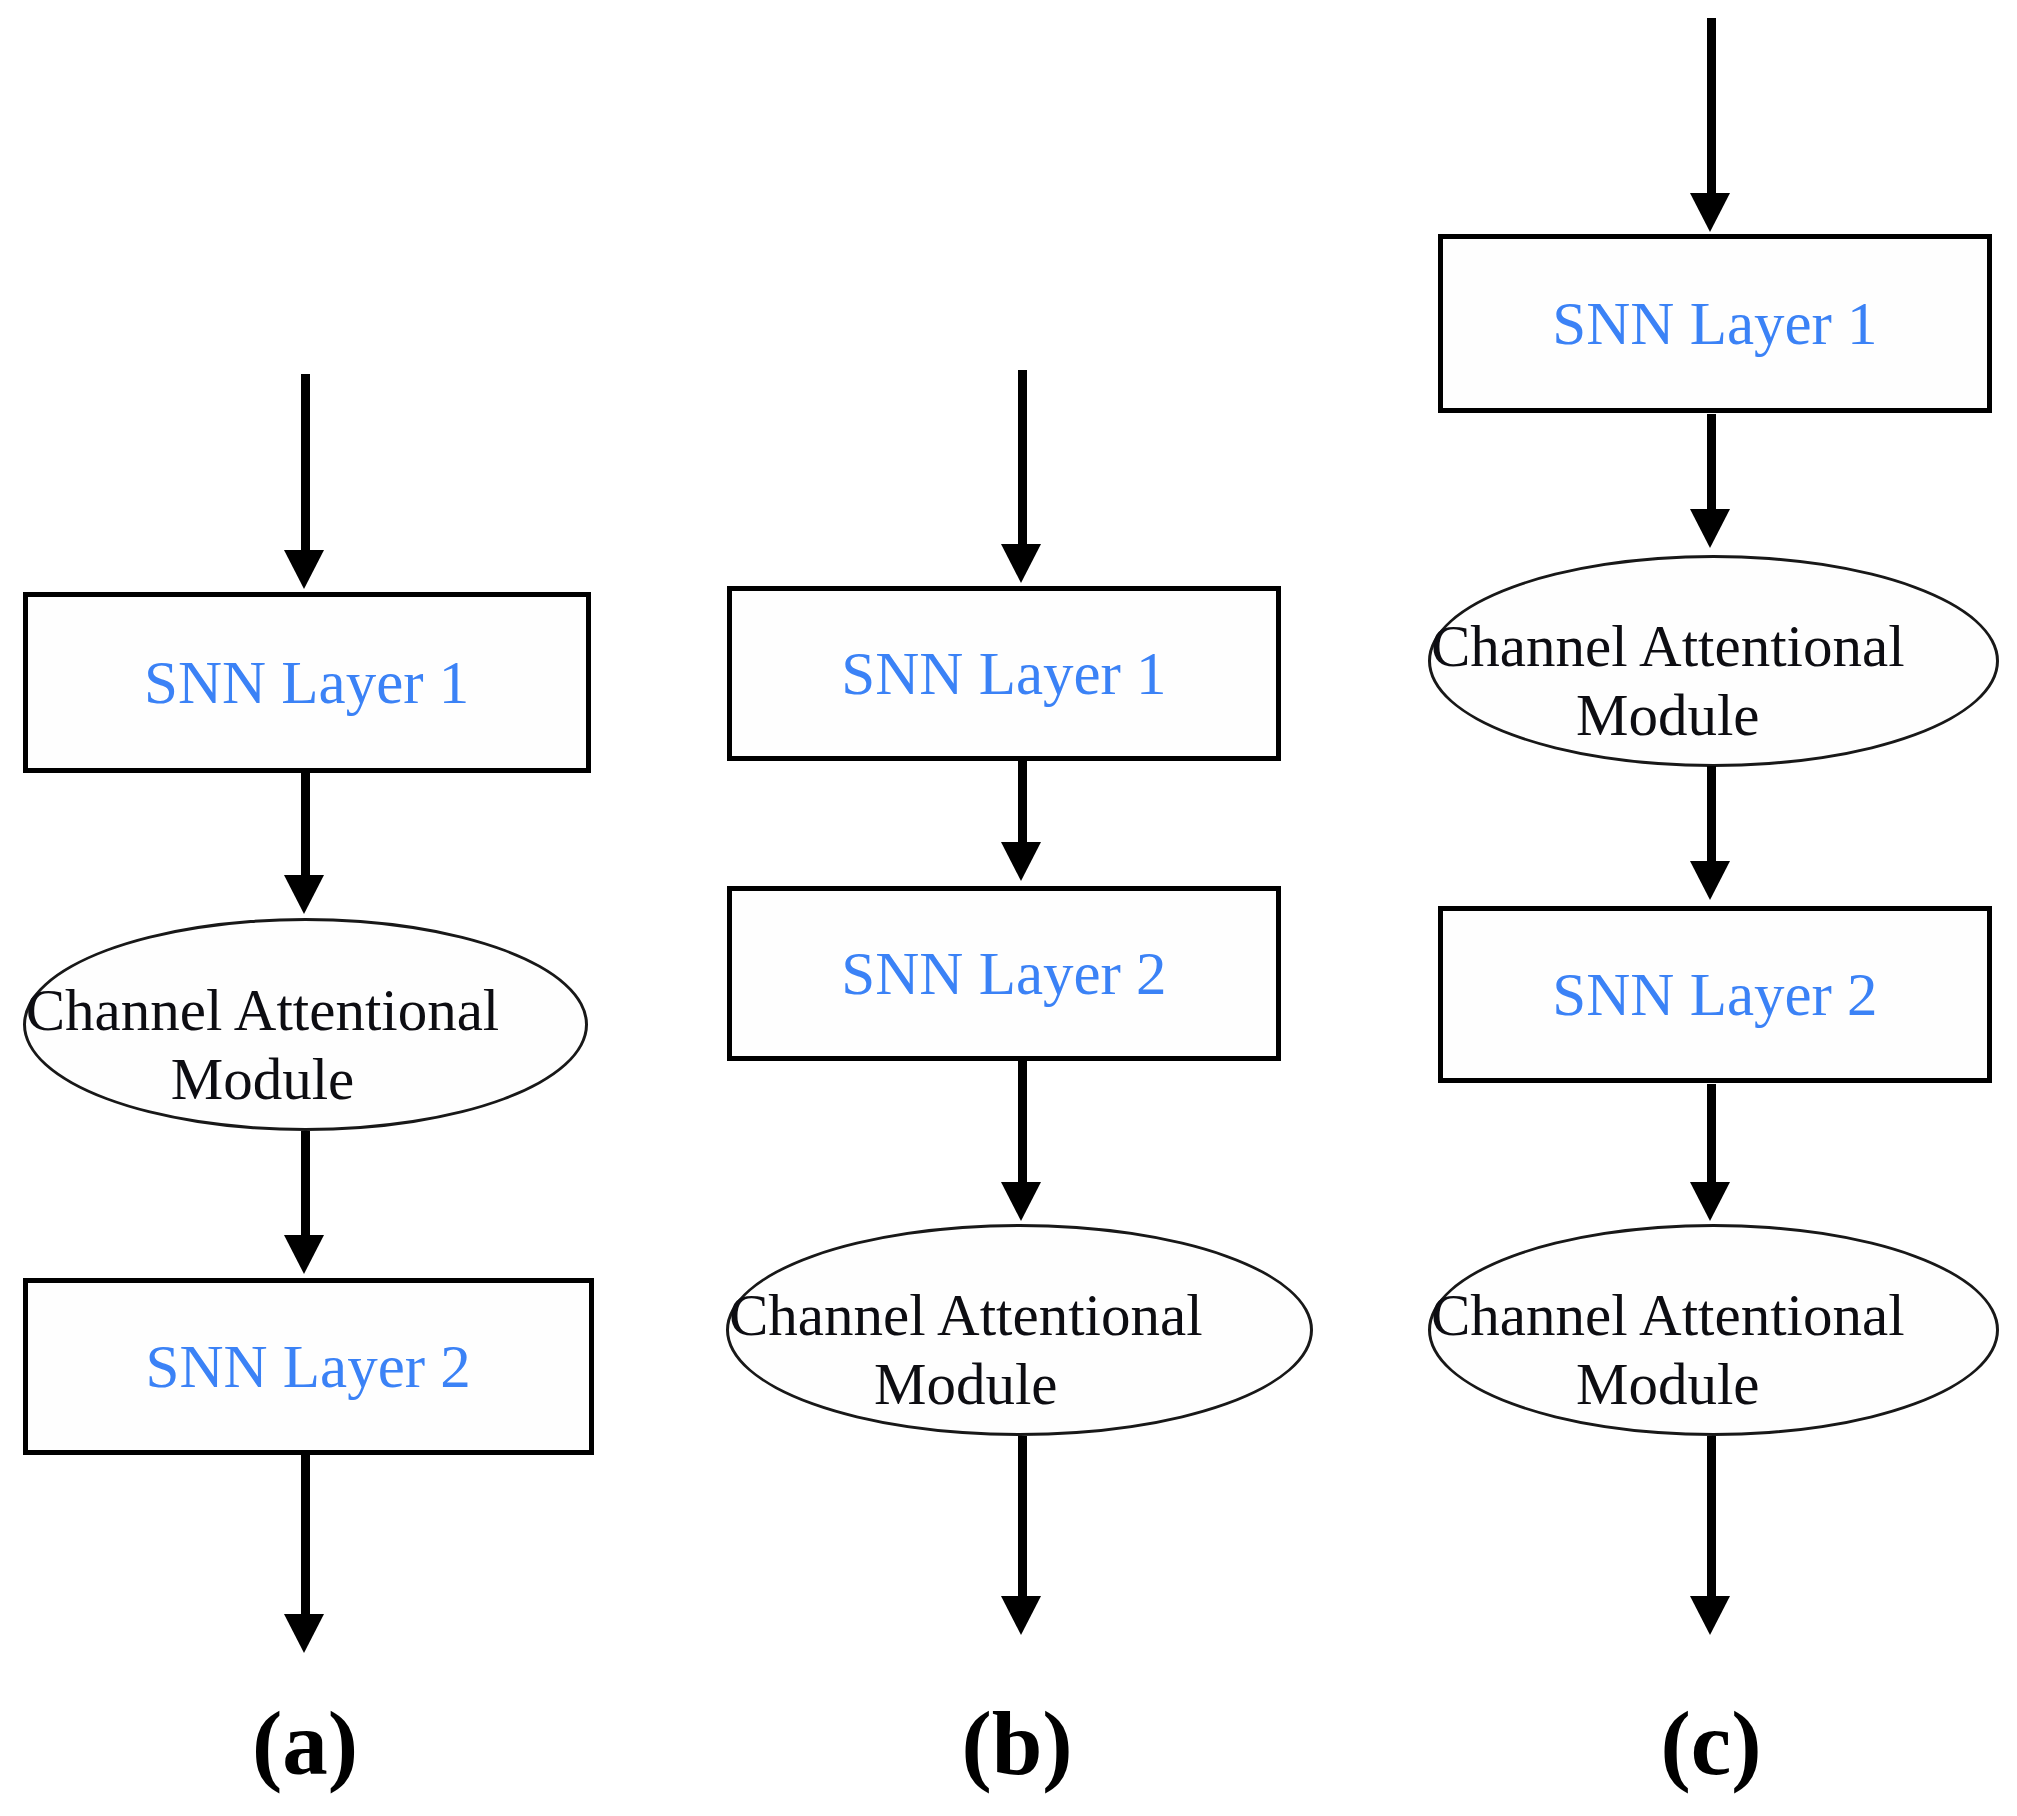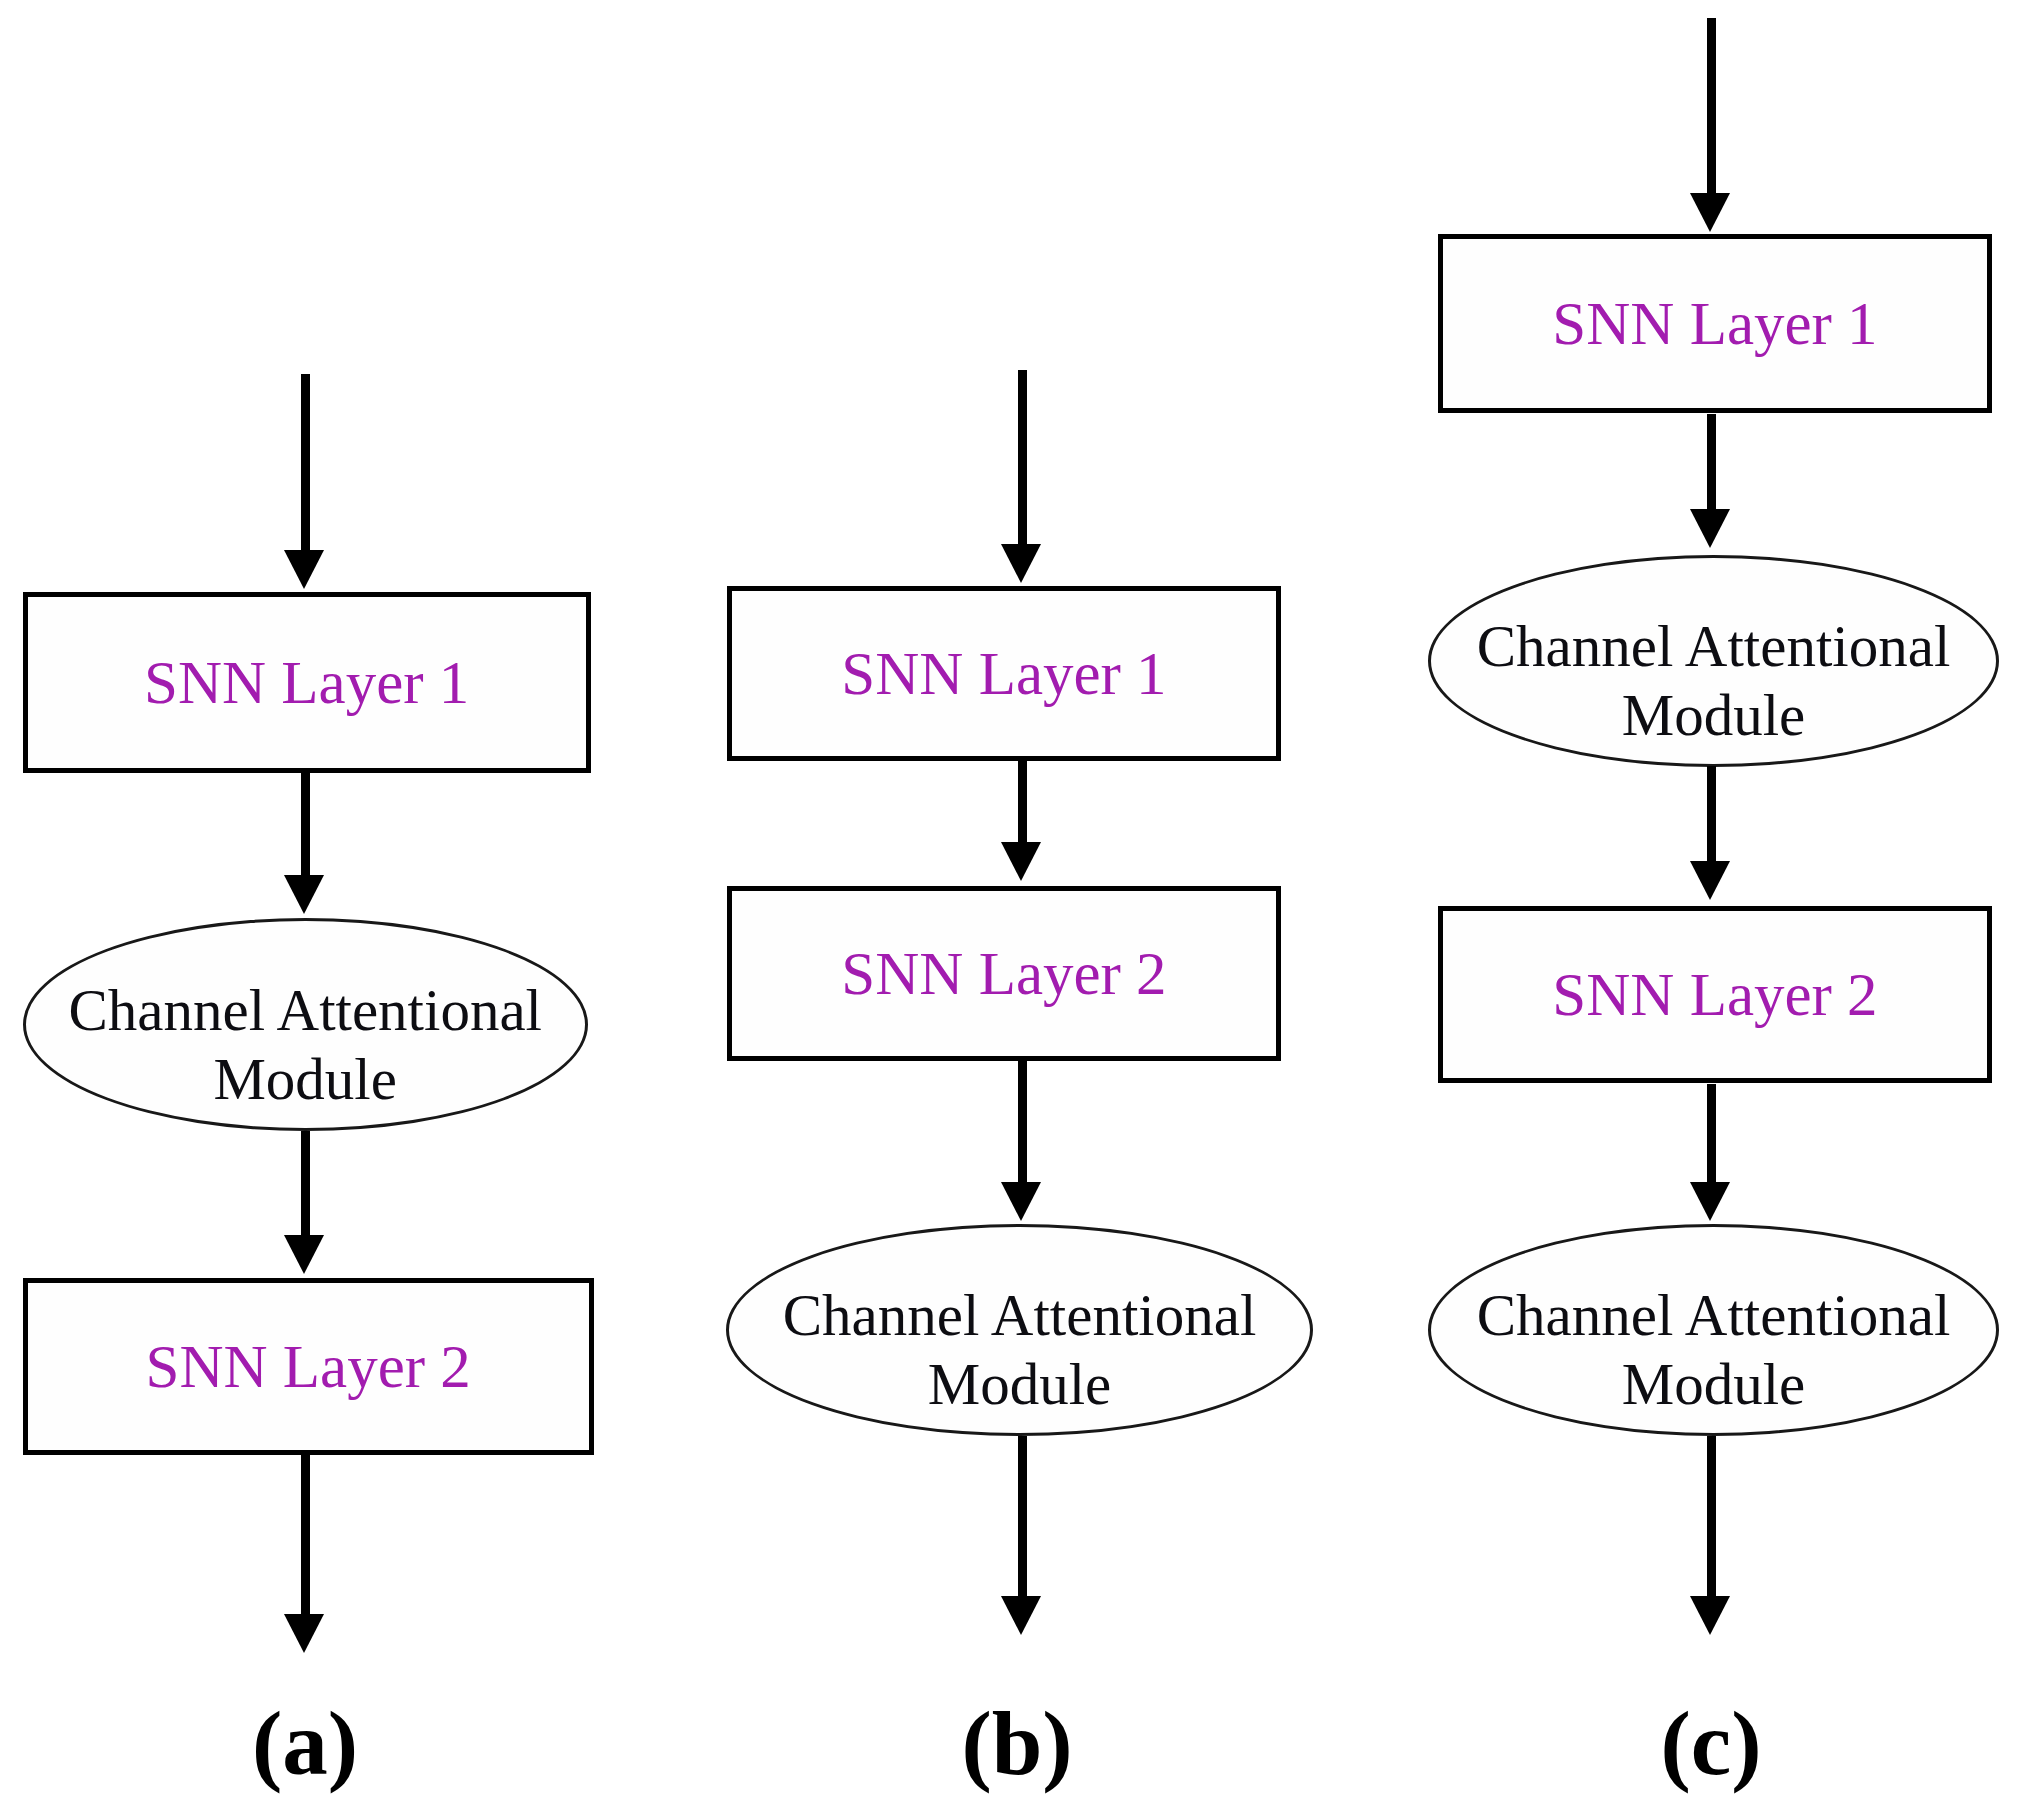--- a/index.html
+++ b/index.html
@@ -25,30 +25,30 @@
   }
   
   .node-box{
     position:absolute;
     box-sizing:border-box;
     border:5.9px solid #000000;
     background:#fefefe;
     display:flex;align-items:center;justify-content:center;
   }
   .node-box .label{
-    font-size:61px;color:#a21caf;line-height:1;white-space:nowrap;
+    font-size:61px;color:#3b82f6;line-height:1;white-space:nowrap;
   }
   
   .node-ellipse{
     position:absolute;
     box-sizing:border-box;
     border:3px solid #181818;
     border-radius:50%;
     background:#fefefe;
-    display:flex;align-items:center;justify-content:center;
+    display:flex;align-items:center;
   }
   .node-ellipse .lines{
     text-align:center;
     transform:translateY(19.7px);
   }
   .node-ellipse .line{
     display:block;
     font-size:59px;line-height:69px;color:#0d0d12;white-space:nowrap;
   }
   

